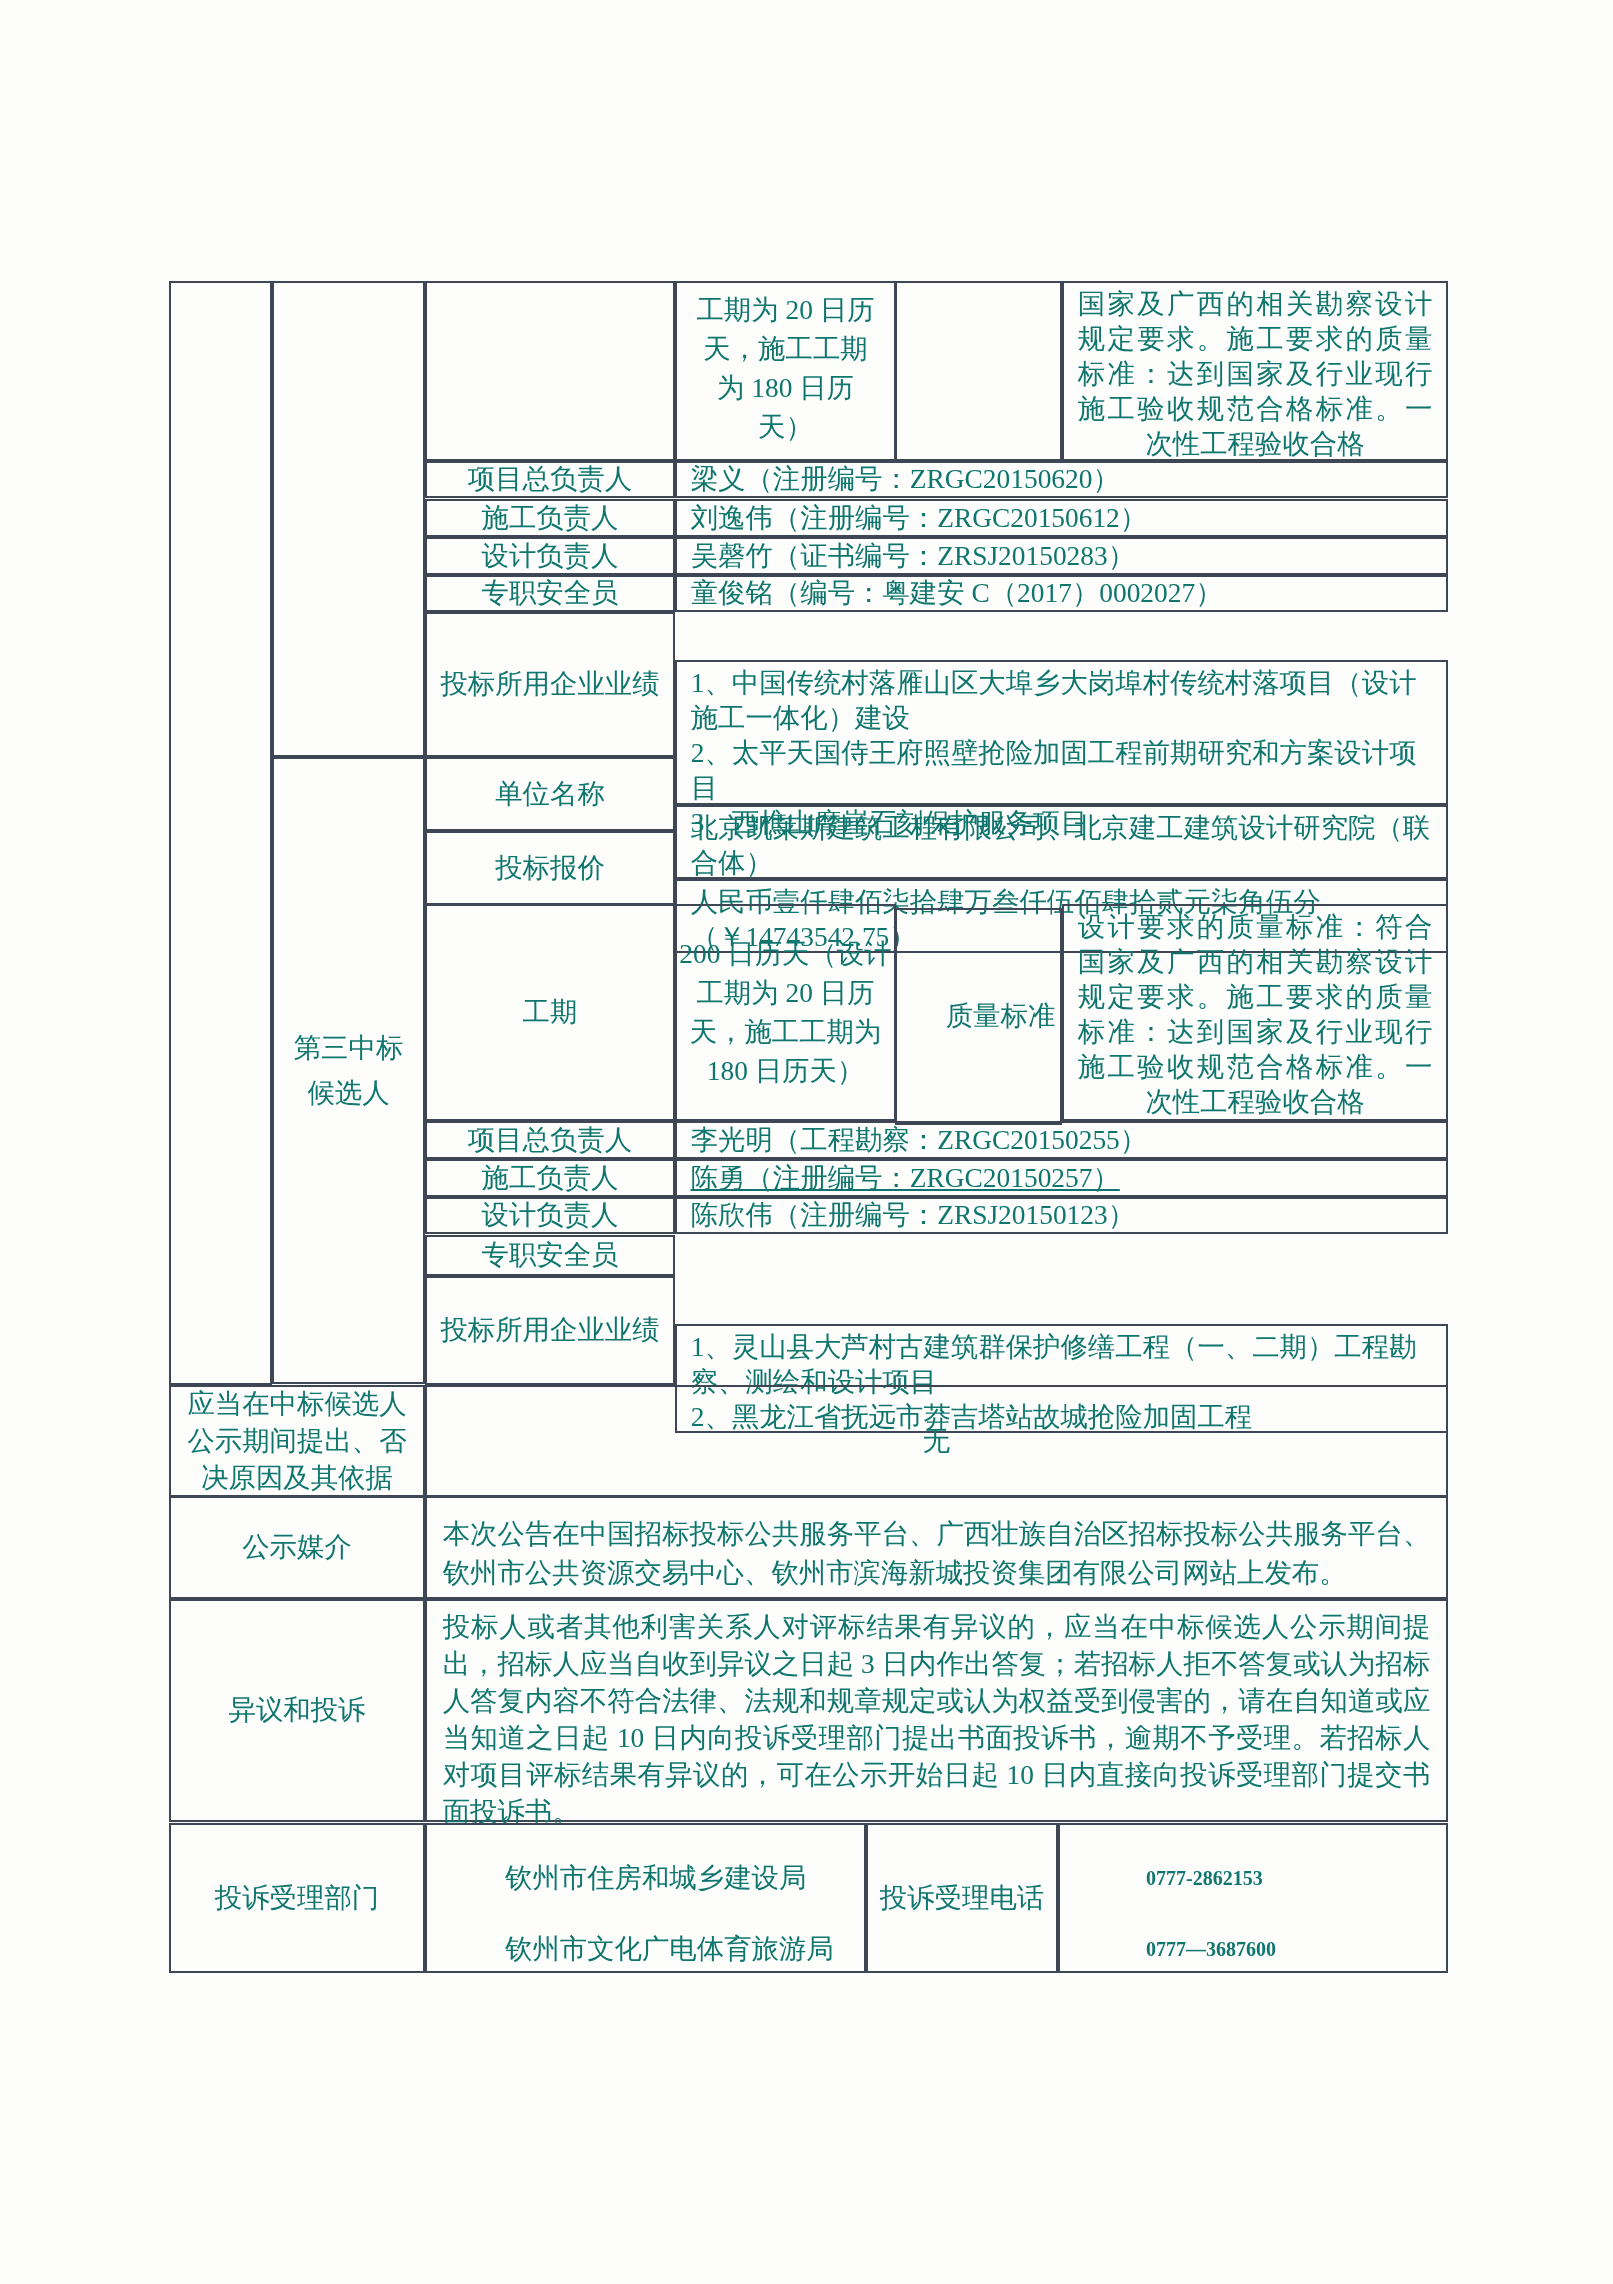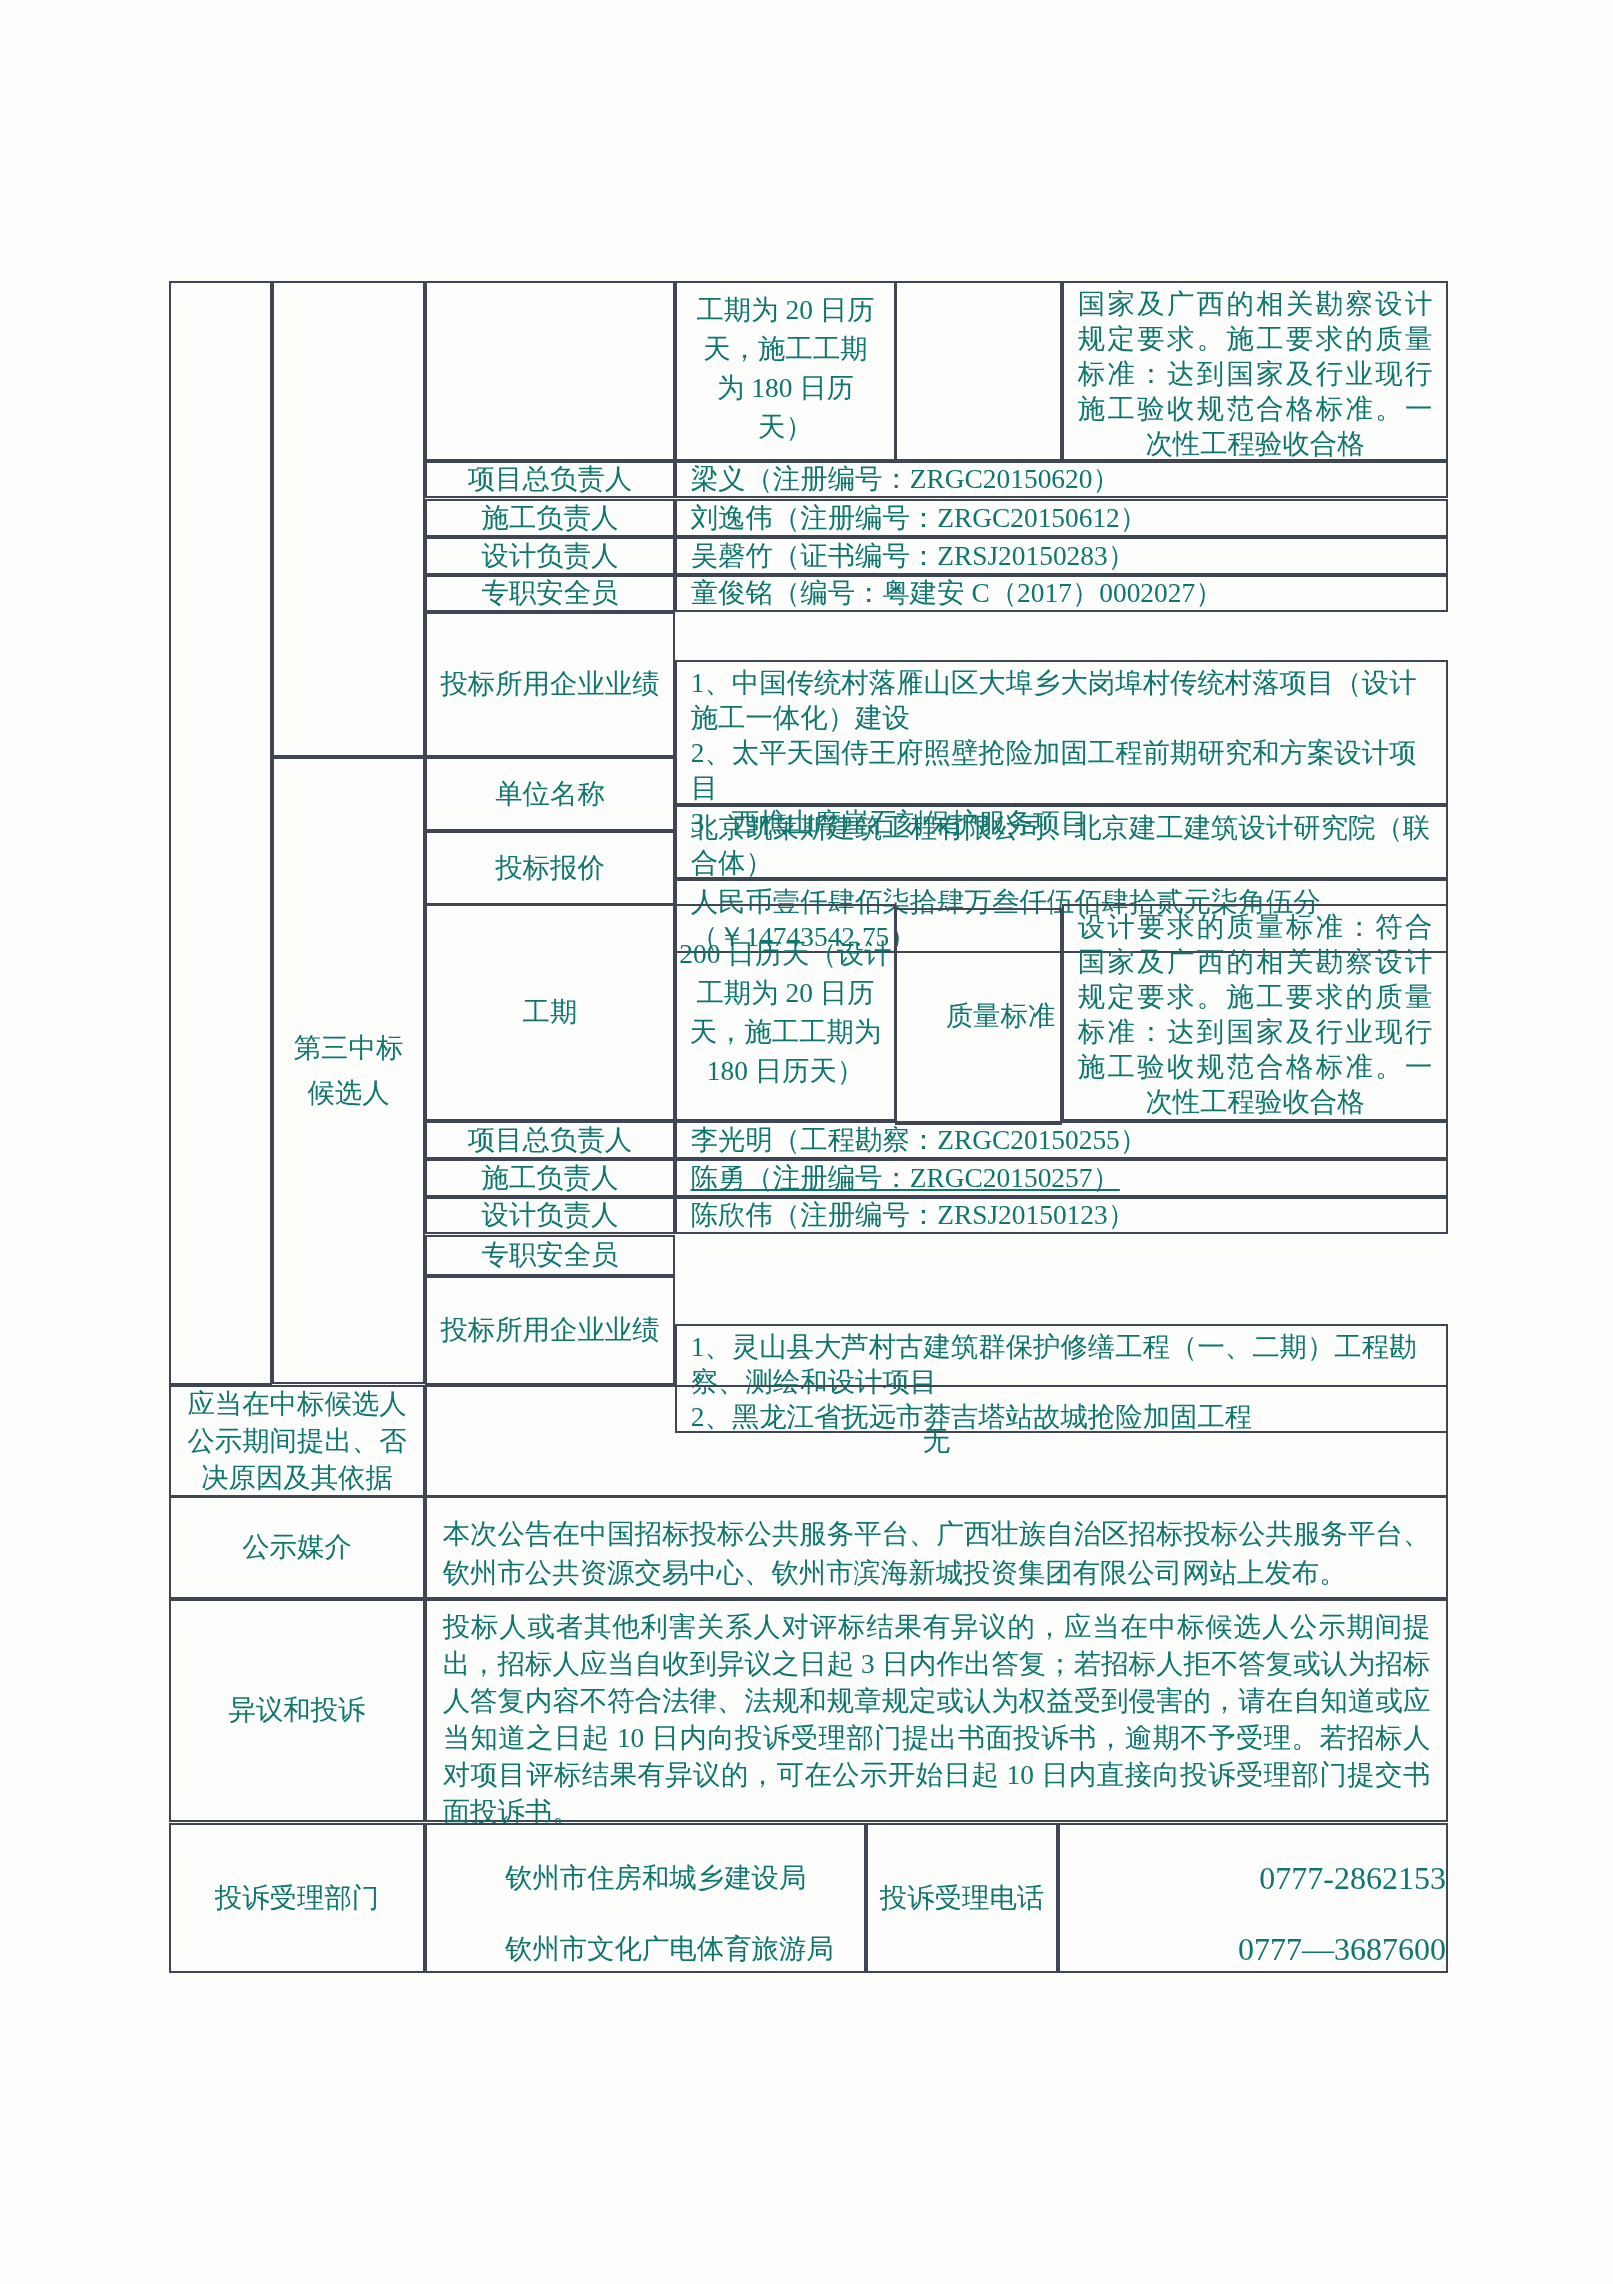--- a/index.html
+++ b/index.html
@@ -30,21 +30,21 @@
   .tc { text-align:center; }
   .pre { white-space:pre-line; }
   
   .jc { display:block; text-align:justify; text-align-last:center; padding:3.9px 13.7px; line-height:35px; }
   
   .jl { display:block; text-align:justify; padding:7.8px 15.7px; line-height:37px; }
   .lh36 { line-height:35px;margin-top:48px; }
   .lh40 { line-height:39px; }
   .pt8 { padding-top:7.8px; }
   .dept { display:block; text-align:left; white-space:pre-line; padding:17.6px 0 0 78px; line-height:71px; }
-  .phone { display:block; text-align:right; white-space:pre-line; padding:17.6px 0 0 86px; line-height:71px; font-size:32px; }
+  .phone { display:block; text-align:left; white-space:pre-line; padding:17.6px 0 0 86px; line-height:71px; font-size:20px;font-weight:bold; }
   .cand-title { line-height:45px; white-space:pre-line; }
 </style>
 </head>
 <body>
 
 <div class="page">
   <div class="tbl">
 
     <div class="cell" style="left:0px; top:0px; width:103px; height:1104px;"></div>
 

